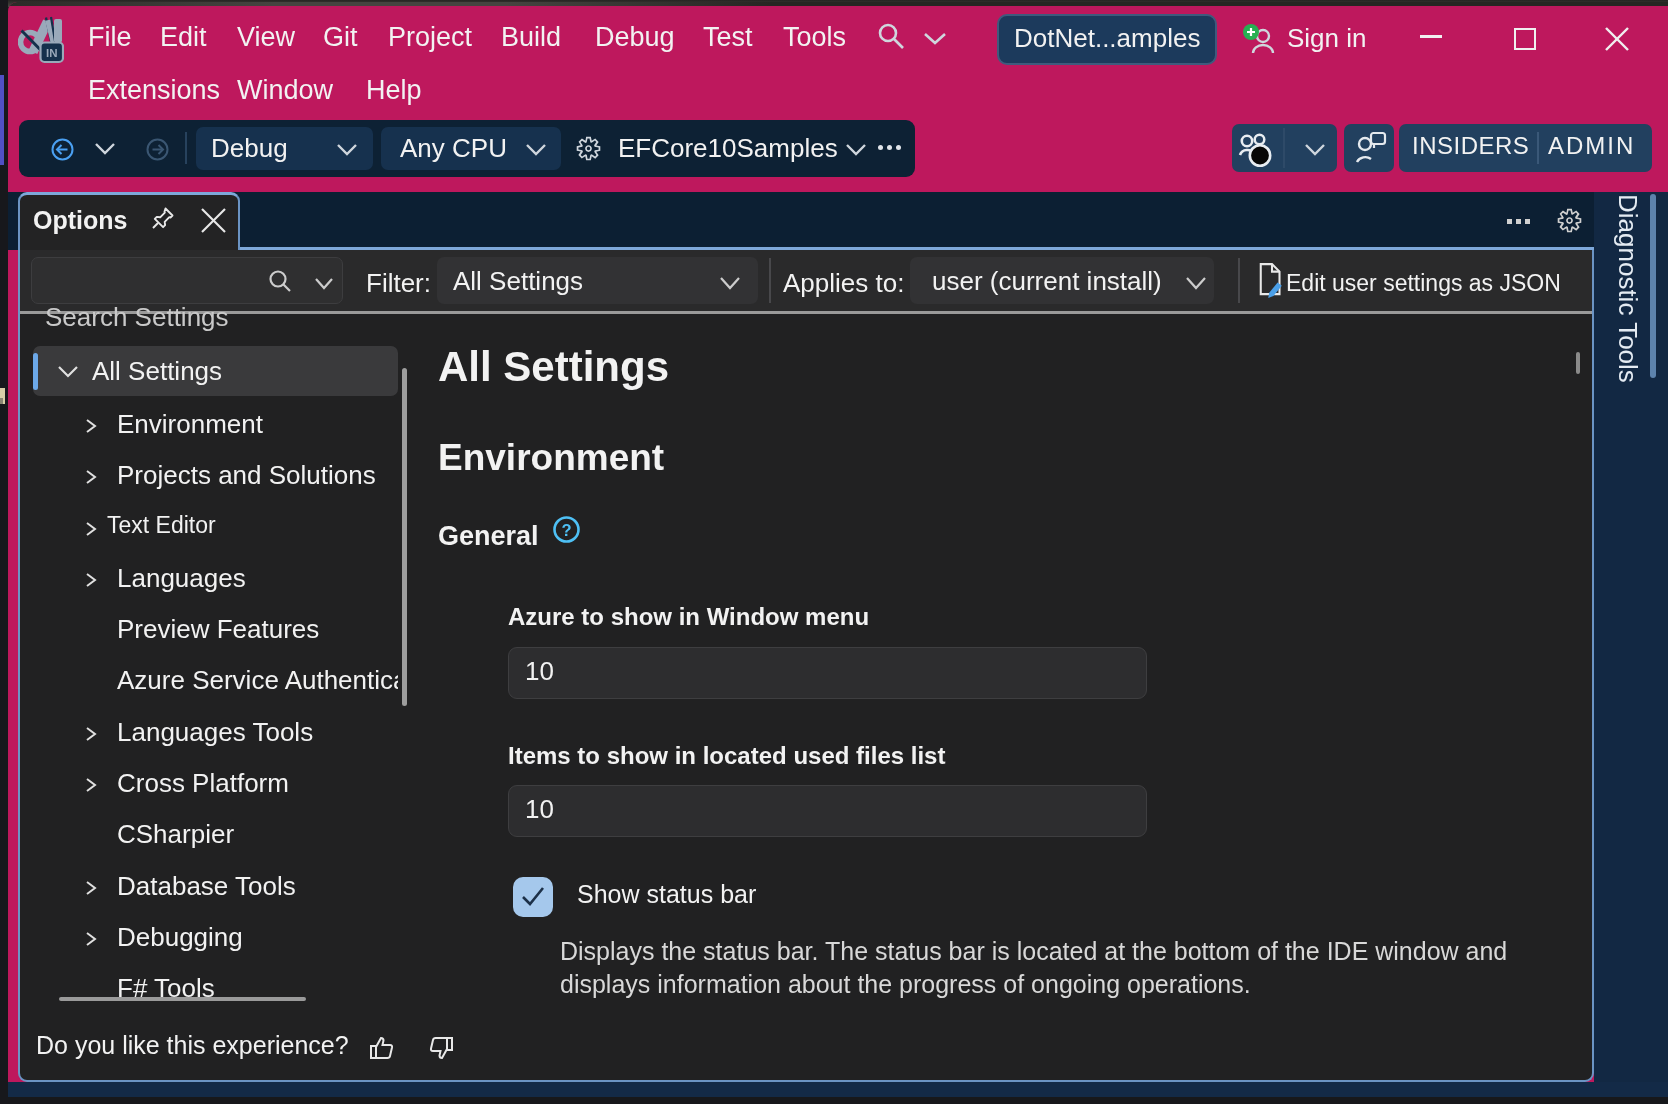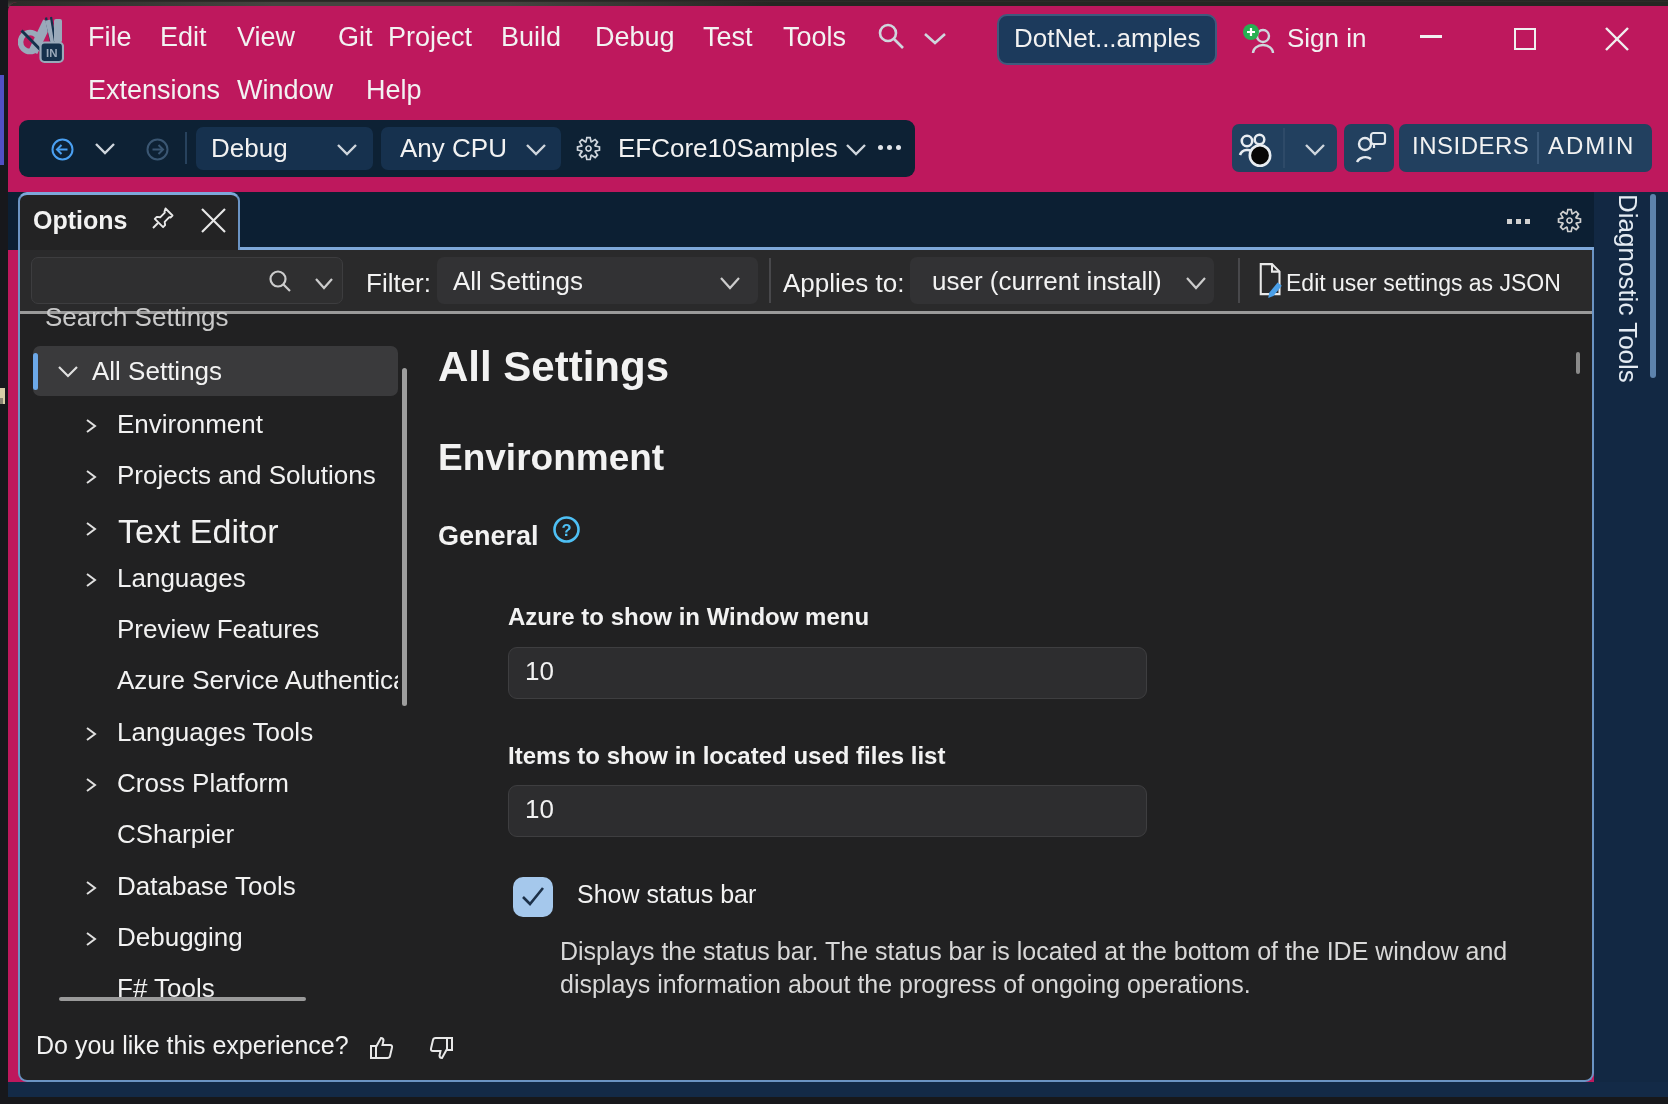--- a/index.html
+++ b/index.html
@@ -36,21 +36,21 @@
       <line x1="30.5" y1="4" x2="36" y2="26" stroke="#9aa9ba" stroke-width="7"></line>
       <line x1="33" y1="1" x2="37.5" y2="28" stroke="#15304c" stroke-width="2.2"></line>
       <rect x="36" y="3" width="8" height="23.5" rx="2" fill="#9aa9ba"></rect>
       <rect x="22.5" y="26.5" width="22.5" height="19.5" rx="4" fill="#15304c" stroke="#9aa9ba" stroke-width="2.2"></rect>
       <text x="33.7" y="41" font-size="11.5" font-weight="bold" fill="#9aa9ba" text-anchor="middle" font-family="Liberation Sans">IN</text>
     </svg>
 
     <span class="txt" style="left:80px;top:22px;font-size:27px;">File</span>
     <span class="txt" style="left:152px;top:22px;font-size:27px;">Edit</span>
     <span class="txt" style="left:229px;top:22px;font-size:27px;">View</span>
-    <span class="txt" style="left:330px;top:22px;font-size:27px;">Git</span>
+    <span class="txt" style="left:315px;top:22px;font-size:27px;">Git</span>
     <span class="txt" style="left:380px;top:22px;font-size:27px;">Project</span>
     <span class="txt" style="left:493px;top:22px;font-size:27px;">Build</span>
     <span class="txt" style="left:587px;top:22px;font-size:27px;">Debug</span>
     <span class="txt" style="left:695px;top:22px;font-size:27px;">Test</span>
     <span class="txt" style="left:775px;top:22px;font-size:27px;">Tools</span>
 
     <span class="txt" style="left:80px;top:75px;font-size:27px;">Extensions</span>
     <span class="txt" style="left:229px;top:75px;font-size:27px;">Window</span>
     <span class="txt" style="left:358px;top:75px;font-size:27px;">Help</span>
 
@@ -224,21 +224,21 @@
             <polyline points="4,2 12,8 4,14" fill="none" stroke="#e0e0e0" stroke-width="2"></polyline>
           </svg>
         <span class="txt" style="left:97px;top:12px;font-size:26px;">Environment</span>
         <svg class="abs" style="left:63px;top:70px" width="16" height="16" viewBox="0 0 16 16">
             <polyline points="4,2 12,8 4,14" fill="none" stroke="#e0e0e0" stroke-width="2"></polyline>
           </svg>
         <span class="txt" style="left:97px;top:63px;font-size:26px;">Projects and Solutions</span>
         <svg class="abs" style="left:63px;top:122px" width="16" height="16" viewBox="0 0 16 16">
             <polyline points="4,2 12,8 4,14" fill="none" stroke="#e0e0e0" stroke-width="2"></polyline>
           </svg>
-        <span class="txt" style="left:98px;top:115px;font-size:34px;">Text Editor</span>
+        <span class="txt" style="left:87px;top:115px;font-size:23px;">Text Editor</span>
         <svg class="abs" style="left:63px;top:173px" width="16" height="16" viewBox="0 0 16 16">
             <polyline points="4,2 12,8 4,14" fill="none" stroke="#e0e0e0" stroke-width="2"></polyline>
           </svg>
         <span class="txt" style="left:97px;top:166px;font-size:26px;">Languages</span>
         <span class="txt" style="left:97px;top:217px;font-size:26px;">Preview Features</span>
         <span class="txt" style="left:97px;top:268px;font-size:26px;">Azure Service Authentication</span>
         <svg class="abs" style="left:63px;top:327px" width="16" height="16" viewBox="0 0 16 16">
             <polyline points="4,2 12,8 4,14" fill="none" stroke="#e0e0e0" stroke-width="2"></polyline>
           </svg>
         <span class="txt" style="left:97px;top:320px;font-size:26px;">Languages Tools</span>

